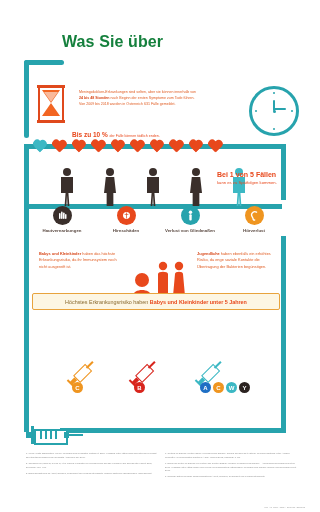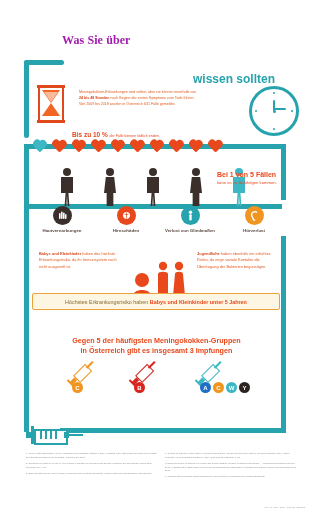--- a/index.html
+++ b/index.html
@@ -21,22 +21,22 @@
     position:absolute;inset:0;display:flex;align-items:center;justify-content:center;
     color:#fff;font-size:9px;font-weight:bold;font-style:italic;letter-spacing:-.4px;
   }
 
   
   .pipe{position:absolute;background:#27a3ad;}
   .pipe-round{border-radius:8px;}
 
   
   .hdr-pre{
-    position:absolute;left:62px;top:33px;color:#a21caf;
-    font-size:12px;font-weight:bold;letter-spacing:.1px;font-family:Liberation Serif, serif;
+    position:absolute;left:62px;top:33px;color:#15803d;
+    font-size:16px;font-weight:bold;letter-spacing:.1px;
   }
   .hdr-band{
     position:absolute;left:60px;top:50px;width:215px;height:19px;
     background:#27a3ad;border-radius:4px;
     display:flex;align-items:center;justify-content:center;
   }
   .hdr-band span{color:#fff;font-size:12.5px;font-weight:bold;letter-spacing:-.2px;}
   .hdr-post{
     position:absolute;right:38px;top:72px;color:#27a3ad;
     font-size:12px;font-weight:bold;
@@ -174,21 +174,20 @@
 </head>
 <body>
 
 <div class="page">
 
 
   <div class="pipe pipe-round" style="left:24px;top:60px;width:5px;height:78px;"></div>
   <div class="pipe pipe-round" style="left:24px;top:60px;width:40px;height:5px;"></div>
 
   <div class="hdr-pre">Was Sie über</div>
-  <div class="hdr-post">wissen sollten</div>
 
   <div class="hourglass">
     <div class="hg-frame"></div>
     <div class="hg-bar" style="top:0;"></div>
     <div class="hg-bar" style="bottom:0;"></div>
     <svg class="hg-x" viewBox="0 0 18 26">
       <polygon points="0,0 18,0 9,13" fill="#f26522"></polygon>
       <polygon points="9,13 18,26 0,26" fill="#f26522"></polygon>
       <polygon points="2,2 16,2 9,12" fill="#ffffff" opacity="0.55"></polygon>
     </svg>
@@ -322,24 +321,20 @@
       <path d="M28 38 L28 16 C28 13 38 13 38 16 L38 38 Z" fill="#e8481c"></path>
       <circle cx="49" cy="8" r="4.2" fill="#e8481c"></circle>
       <path d="M43 38 L45 16 C45 13 53 13 53 16 L55 38 Z" fill="#e8481c"></path>
     </svg>
   </div>
 
   <div class="highlight">
     <span><span>Höchstes Erkrankungsrisiko haben </span><b>Babys und Kleinkinder unter 5 Jahren</b></span>
   </div>
 
-  <div class="vax-title">
-    <div>Gegen 5 der häufigsten Meningokokken-Gruppen</div>
-    <div>in Österreich gibt es insgesamt 3 Impfungen</div>
-  </div>
   <div class="syringes" id="syringe-row">
       <div class="syr" style="left: 0px;">
         <div class="syr-flange" style="background:#ef9520"></div>
         <div class="syr-plunger" style="background:#ef9520"></div>
         <div class="syr-barrel" style="border-color:#ef9520"></div>
         <div class="syr-needle" style="background:#ef9520"></div>
       </div>
       <div class="syr" style="left: 62px;">
         <div class="syr-flange" style="background:#d8251d"></div>
         <div class="syr-plunger" style="background:#d8251d"></div>

